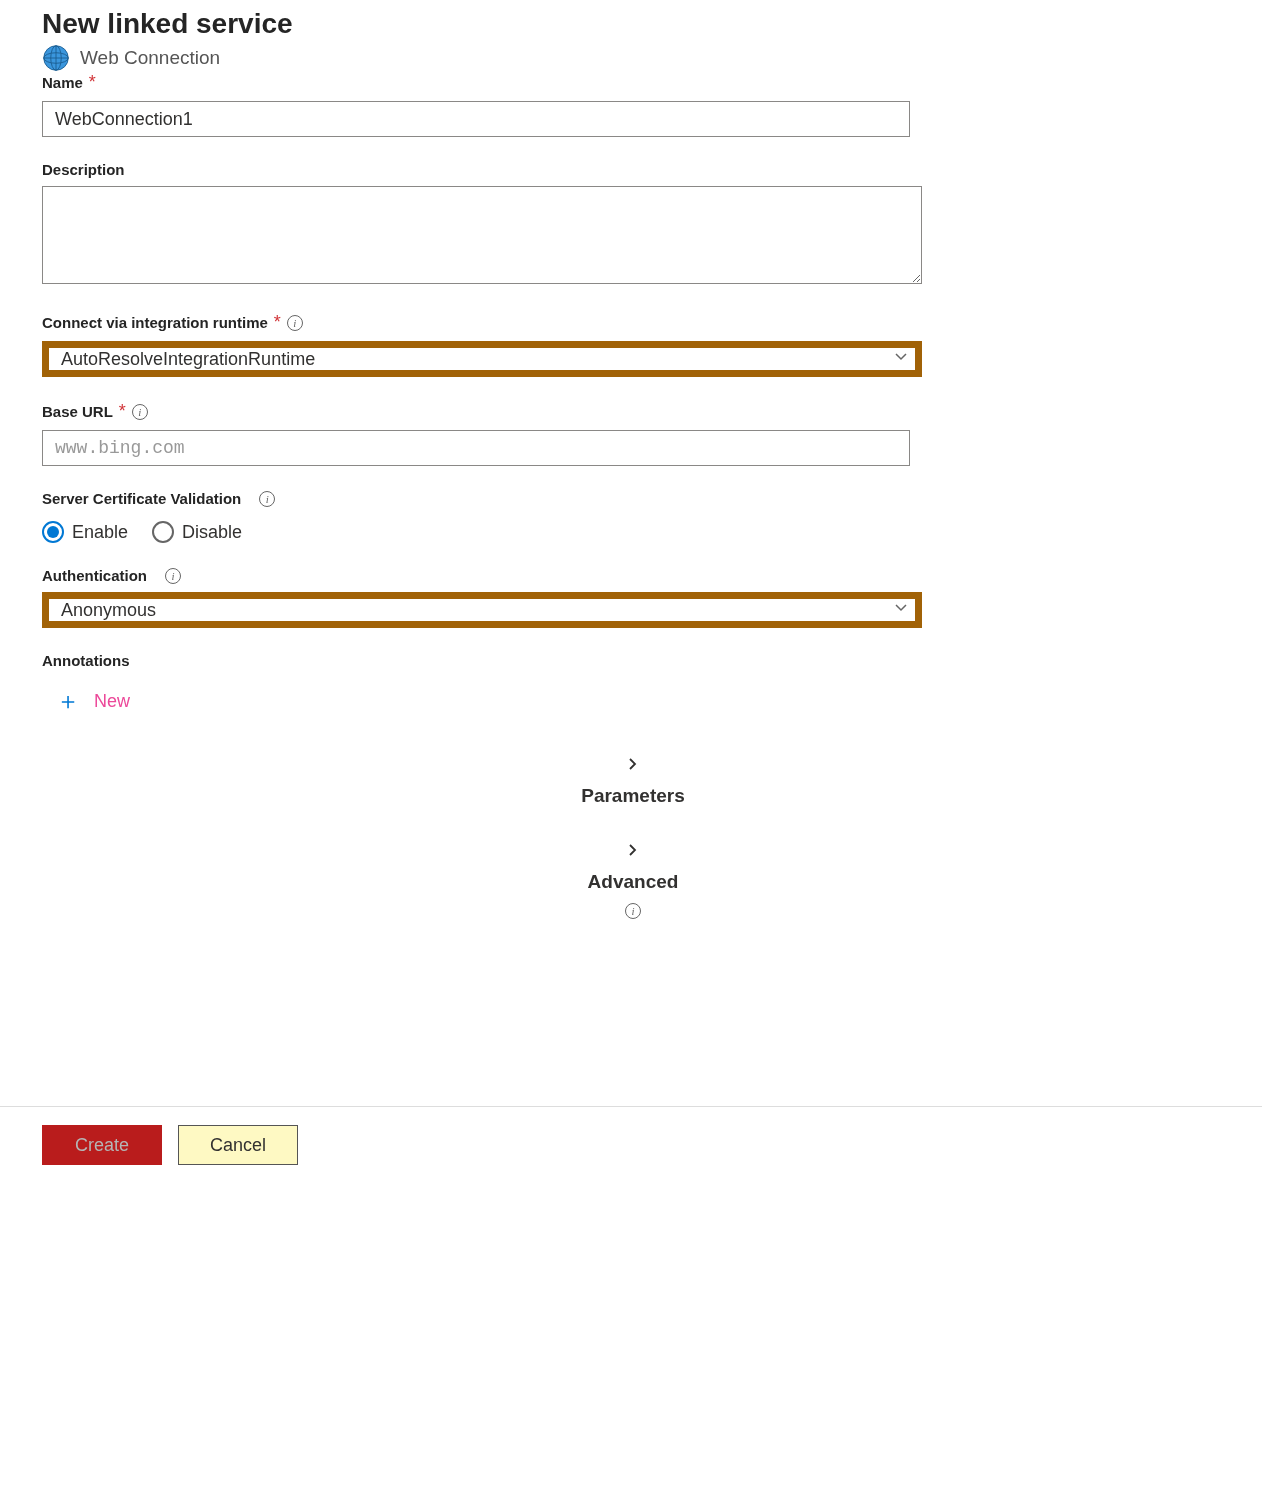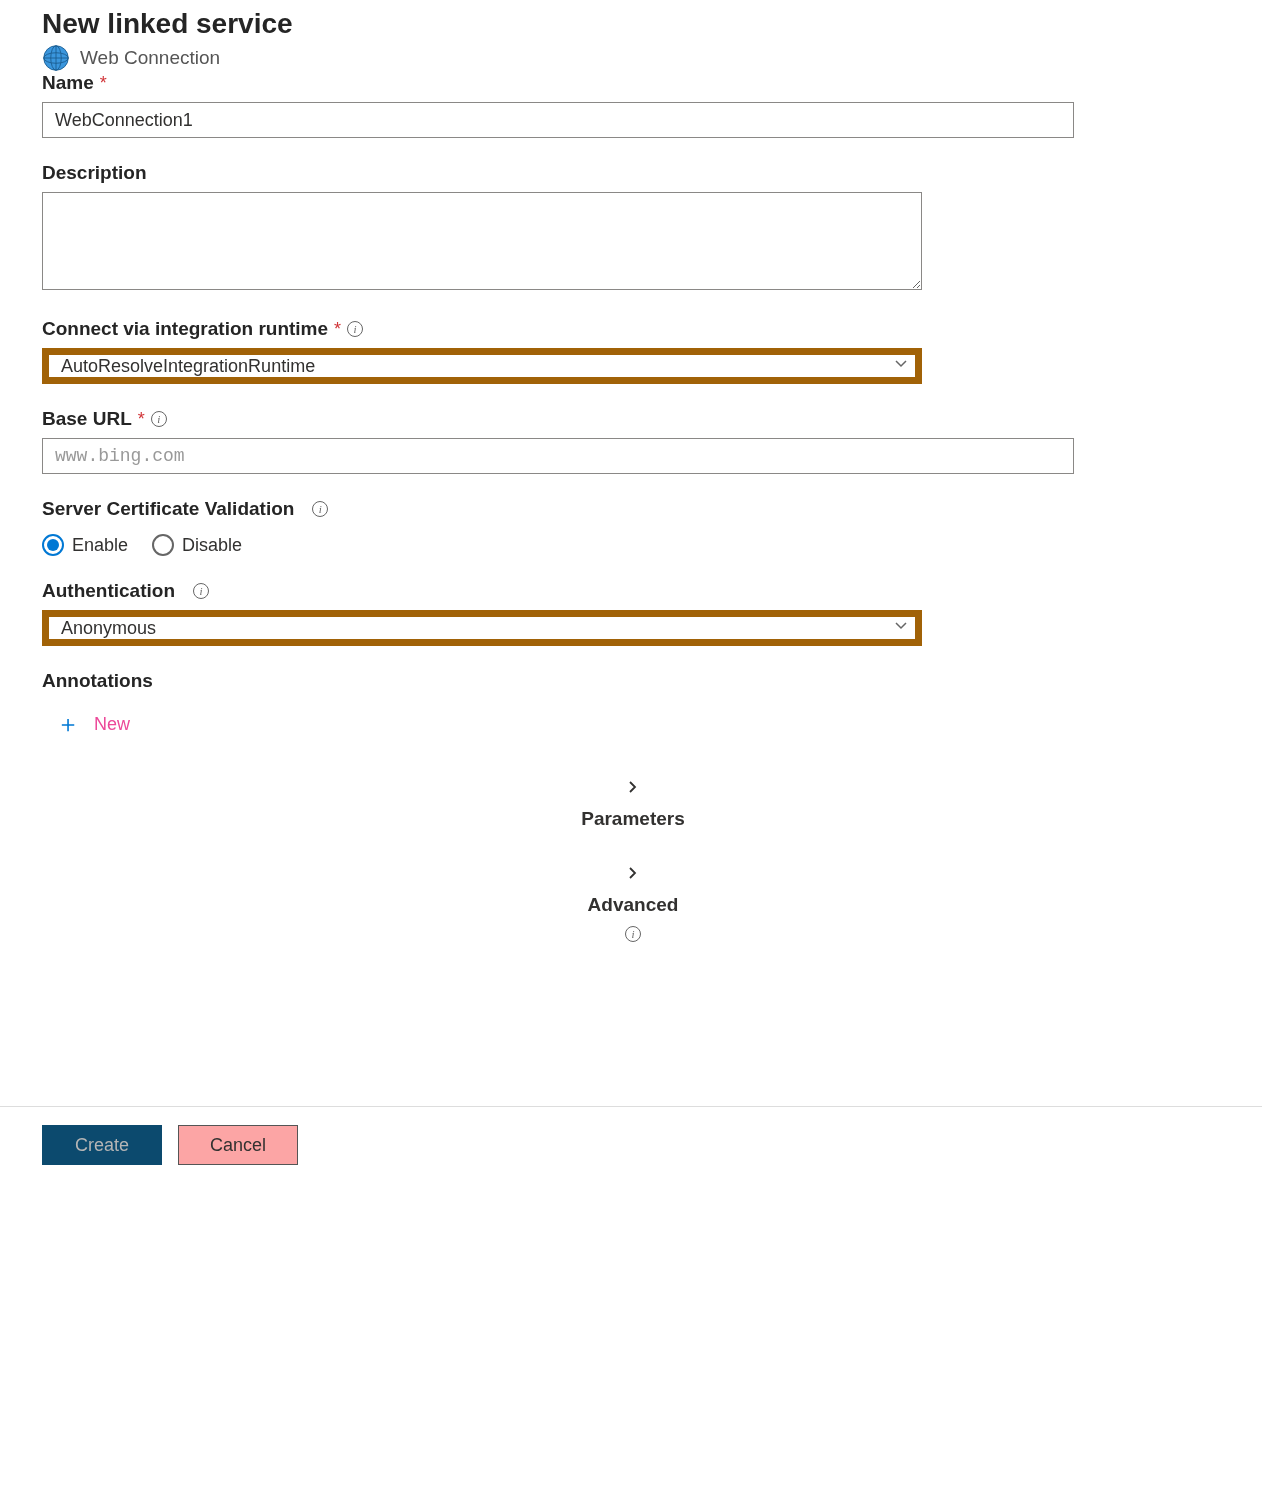--- a/index.html
+++ b/index.html
@@ -40,21 +40,21 @@
     .form-group {
       margin-bottom: 24px;
     }
     .label-row {
       display: flex;
       align-items: center;
       gap: 6px;
       margin-bottom: 8px;
     }
     .field-label {
-      font-size: 19px;
+      font-size: 15px;
       font-weight: 600;
       color: #252525;
     }
     .required-star {
       color: #d13438;
       font-size: 18px;
     }
     .info-icon {
       width: 16px;
       height: 16px;
@@ -63,21 +63,21 @@
       display: inline-flex;
       align-items: center;
       justify-content: center;
       font-size: 11px;
       font-style: italic;
       font-family: serif;
       color: #666;
       cursor: help;
     }
     .text-input {
-      width: 1032px;
+      width: 868px;
       height: 36px;
       border: 1px solid #8a8886;
       padding: 6px 12px;
       font-size: 18px;
       color: #323130;
       font-family: inherit;
     }
     .textarea-input {
       width: 880px;
       height: 98px;
@@ -191,26 +191,26 @@
       border-top: 1px solid #ddd;
       padding: 18px 42px;
       display: flex;
       gap: 16px;
     }
     .btn {
       height: 40px;
       padding: 0 22px;
       font-size: 18px;
       border: 1px solid #999;
-      background: #fca5a5;
+      background: #fef9c3;
       cursor: pointer;
       font-family: inherit;
     }
     .btn-create {
-      background: #0c4a6e;
+      background: #b91c1c;
       color: #b5b5b5;
       border: none;
       min-width: 120px;
       cursor: not-allowed;
     }
     .btn-cancel {
       border: 1px solid #555;
       color: #323130;
       min-width: 120px;
     }

